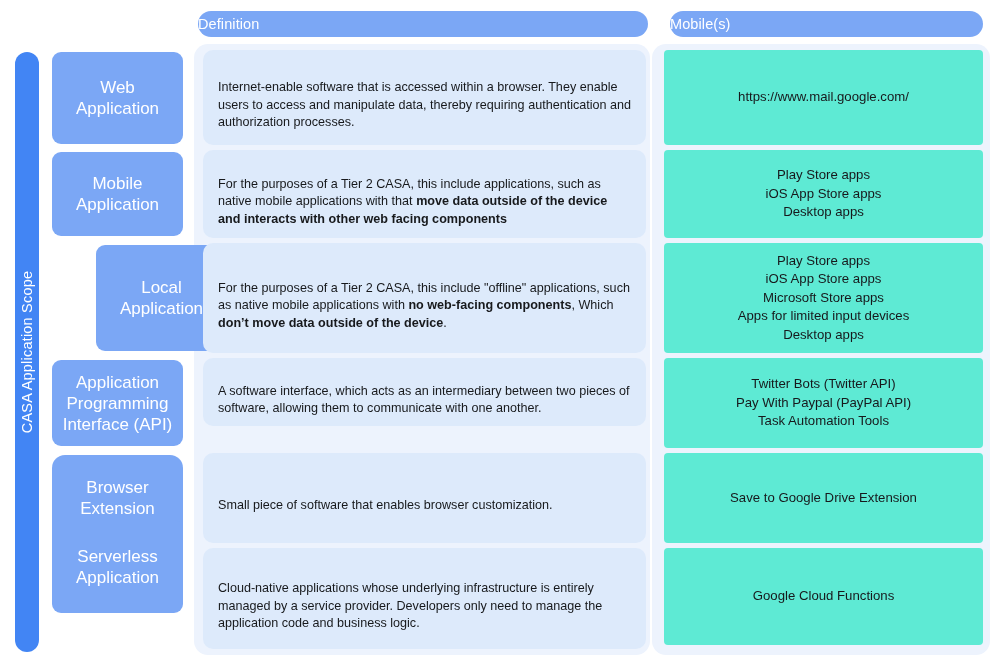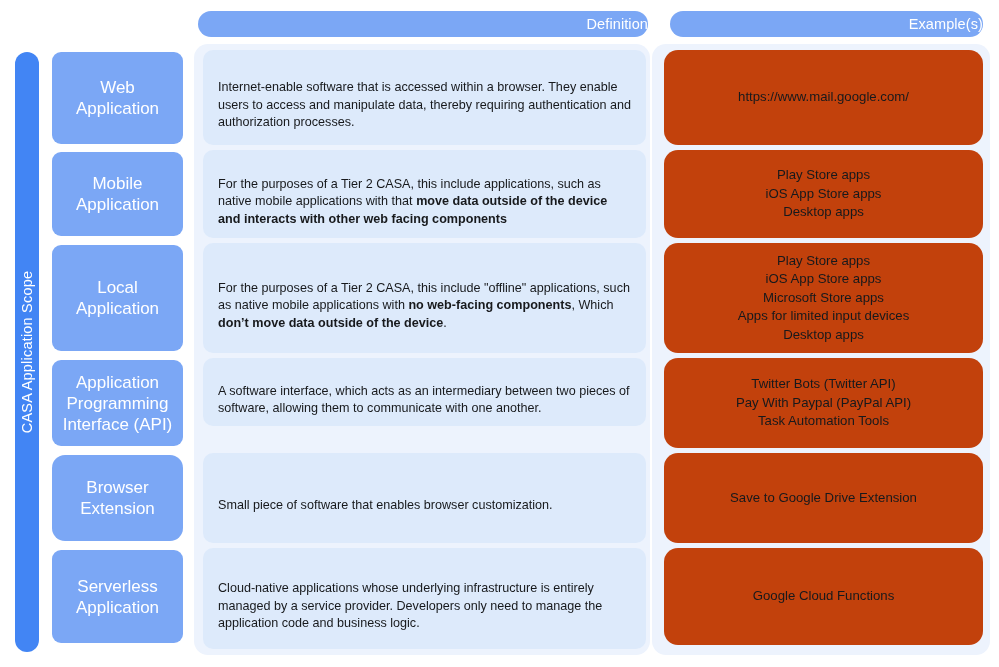--- a/index.html
+++ b/index.html
@@ -14,21 +14,21 @@
   
   .header-pill {
     position: absolute;
     height: 26px;
     border-radius: 13px;
     background: #7ba7f5;
     color: #ffffff;
     font-size: 14.5px;
     display: flex;
     align-items: center;
-    justify-content: flex-end;
+    justify-content: flex-start;
     letter-spacing: .1px;
   }
   #pill-definition { left: 198px; top: 11px; width: 450px; }
   #pill-examples   { left: 670px; top: 11px; width: 313px; }
 
   
   #scope-bar {
     position: absolute;
     left: 15px; top: 52px;
     width: 24px; height: 600px;
@@ -85,22 +85,22 @@
   .def-cell p {
     font-size: 12.6px;
     line-height: 17.5px;
     color: #17191c;
   }
   .def-cell b { font-weight: bold; }
 
   .ex-cell {
     position: absolute;
     left: 664px; width: 319px;
-    background: #c2410c;
-    border-radius: 14px;
+    background: #5eead4;
+    border-radius: 4px;
     display: flex;
     align-items: center;
     justify-content: center;
     padding: 19px 10px;
   }
   .ex-cell p {
     font-size: 13.2px;
     line-height: 18.5px;
     color: #17191c;
     text-align: center;
@@ -109,21 +109,21 @@
 </style>
 </head>
 <body>
 
 <div id="root">
 
   <div id="pill-definition" class="header-pill">
     <span>Definition</span>
   </div>
   <div id="pill-examples" class="header-pill">
-    <span>Example(s)</span>
+    <span>Mobile(s)</span>
   </div>
 
   <div id="colbg-definition" class="col-bg"></div>
   <div id="colbg-examples" class="col-bg"></div>
 
   <div id="scope-bar">
     <span id="scope-bar-label">CASA  Application Scope</span>
   </div>
 
   <div id="rows">
@@ -147,21 +147,21 @@
         <div class="def-cell" style="top: 150px; height: 88px;">
           <p>For the purposes of a Tier 2 CASA, this include applications, such as native mobile applications with that <b>move data outside of the device and interacts with other web facing components</b></p>
         </div>
         <div class="ex-cell" style="top: 150px; height: 88px;">
           <p>Play Store apps
 iOS App Store apps
 Desktop apps</p>
         </div>
       </div>
       <div class="row">
-        <div class="cat-tile" style="top: 245px; height: 106px;">
+        <div class="cat-tile" style="top: 245px; height: 106px; margin-left: 44px;">
           <span style="white-space: pre-line;">Local
 Application</span>
         </div>
         <div class="def-cell" style="top: 243px; height: 110px;">
           <p>For the purposes of a Tier 2 CASA, this include "offline" applications, such as native mobile applications with <b>no web-facing components</b>, Which <b>don’t move data outside of the device</b>.</p>
         </div>
         <div class="ex-cell" style="top: 243px; height: 110px;">
           <p>Play Store apps
 iOS App Store apps
 Microsoft Store apps
@@ -190,21 +190,21 @@
 Extension</span>
         </div>
         <div class="def-cell" style="top: 453px; height: 90px; text-align: right;">
           <p>Small piece of software that enables browser customization.</p>
         </div>
         <div class="ex-cell" style="top: 453px; height: 90px;">
           <p>Save to Google Drive Extension</p>
         </div>
       </div>
       <div class="row">
-        <div class="cat-tile" style="top: 550px; height: 93px;">
+        <div class="cat-tile" style="top: 520px; height: 93px;">
           <span style="white-space: pre-line;">Serverless
 Application</span>
         </div>
         <div class="def-cell" style="top: 548px; height: 101px; justify-content: center;">
           <p>Cloud-native applications whose underlying infrastructure is entirely managed by a service provider. Developers only need to manage the application code and business logic.</p>
         </div>
         <div class="ex-cell" style="top: 548px; height: 97px;">
           <p>Google Cloud Functions</p>
         </div>
       </div>

